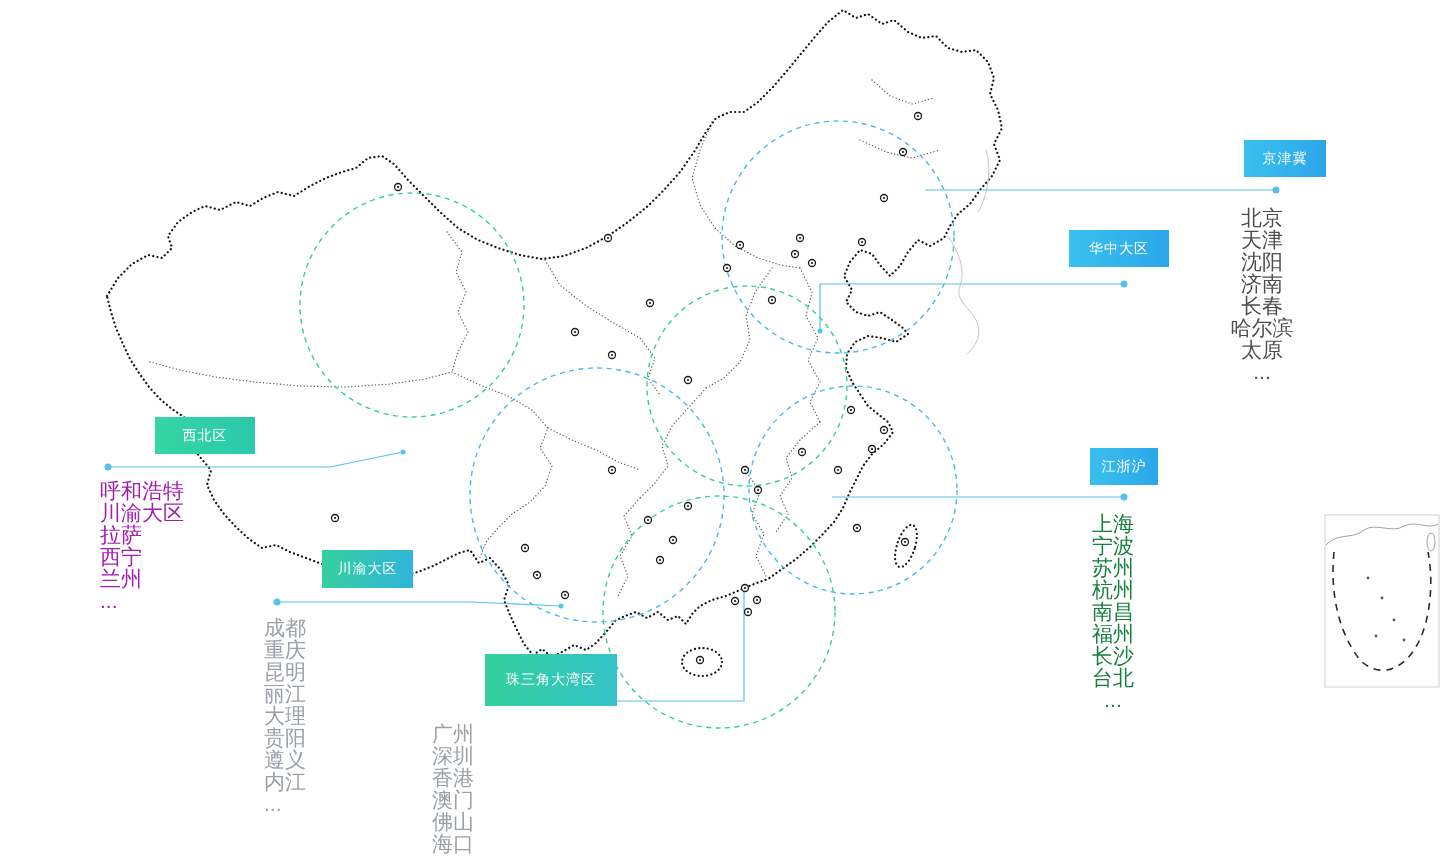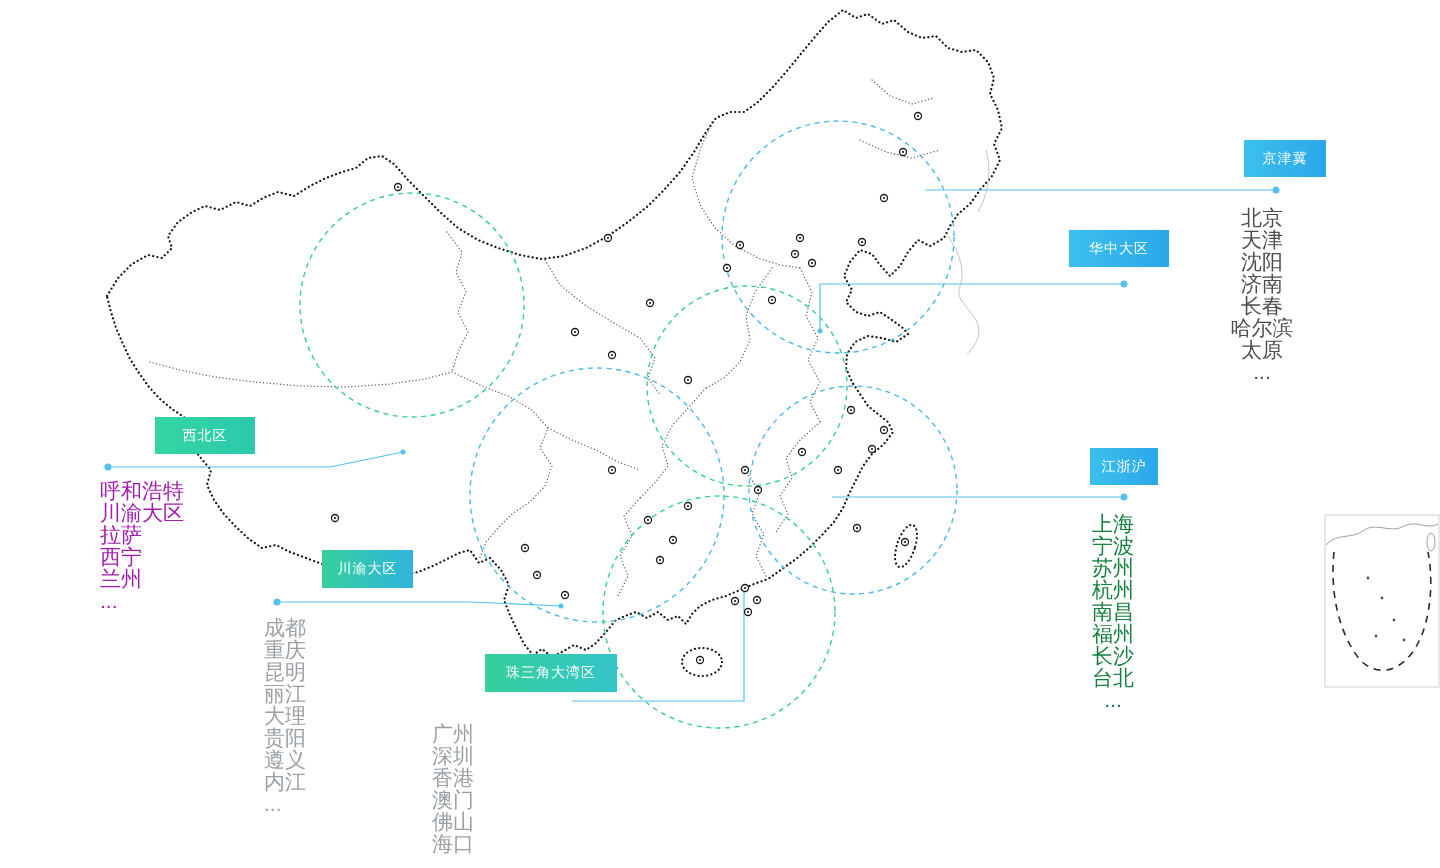--- a/index.html
+++ b/index.html
@@ -7,21 +7,21 @@
               font-family:"Liberation Sans","DejaVu Sans",sans-serif; }
   .stage { position:absolute; left:0; top:0; width:1440px; height:868px; }
   svg.map-svg { position:absolute; left:0; top:0; }
 
   .region-badge { position:absolute; display:flex; align-items:center; justify-content:center;
                   color:#fff; font-size:14px; letter-spacing:1px; border-radius:0; cursor:pointer;margin-left:47px; }
   .badge-jingjinji  { left:1197px; top:140px; width:82px;  height:37px; }
   .badge-huazhong   { left:1022px; top:230px; width:100px; height:37px; }
   .badge-xibei      { left:108px;  top:417px; width:100px;  height:37px; }
   .badge-chuanyu    { left:275px;  top:550px; width:91px; height:38px; }
-  .badge-zhusanjiao { left:438px;  top:654px; width:132px; height:38px; }
+  .badge-zhusanjiao { left:438px;  top:654px; width:132px; height:52px; }
   .badge-jiangzhehu { left:1043px; top:448px; width:68px;  height:37px; }
 
   .city-list { position:absolute; font-size:21px; }
   .city-list .city { line-height:22px; }
   .list-jingjinji  { left:1215px; top:207px; width:94px;  text-align:center; }
   .list-huazhong   { left:1056px; top:296px; width:94px;  text-align:center; }
   .list-xibei      { left:100px;  top:480px; width:110px; text-align:left; }
   .list-chuanyu    { left:264px;  top:617px; width:100px; text-align:left; }
   .list-zhusanjiao { left:432px;  top:723px; width:110px; text-align:left; }
   .list-jiangzhehu { left:1066px; top:513px; width:94px;  text-align:center; }

